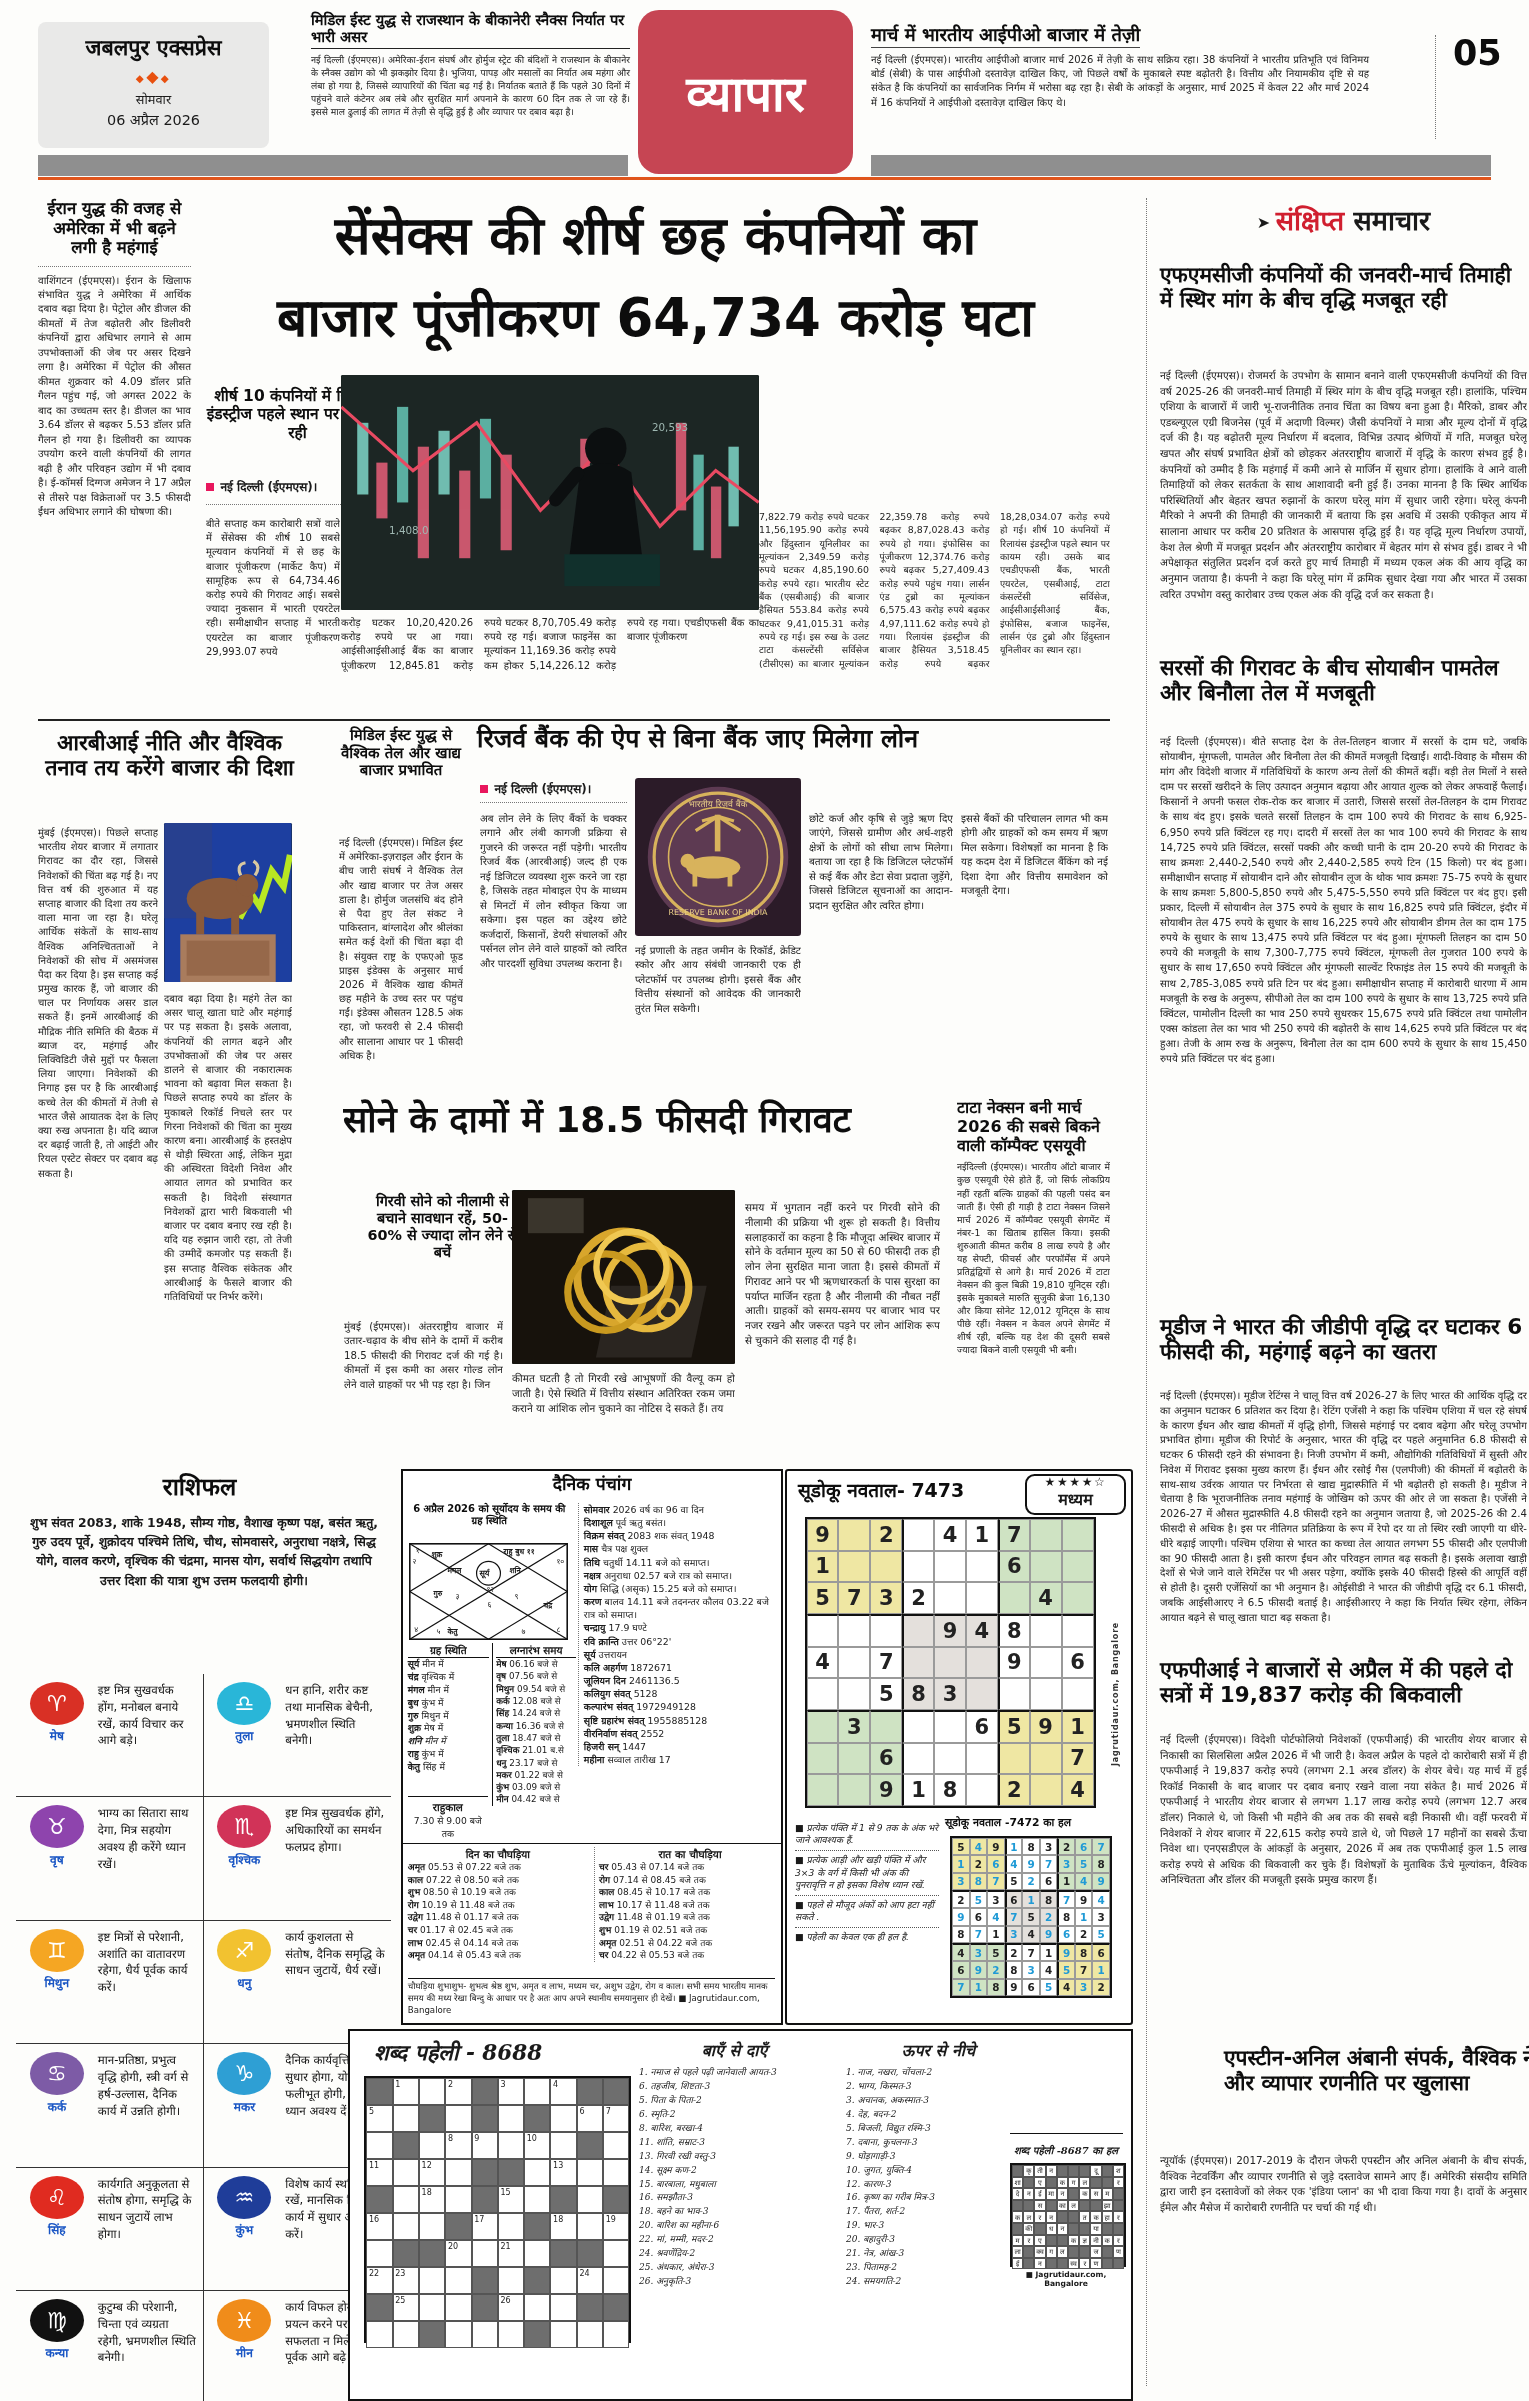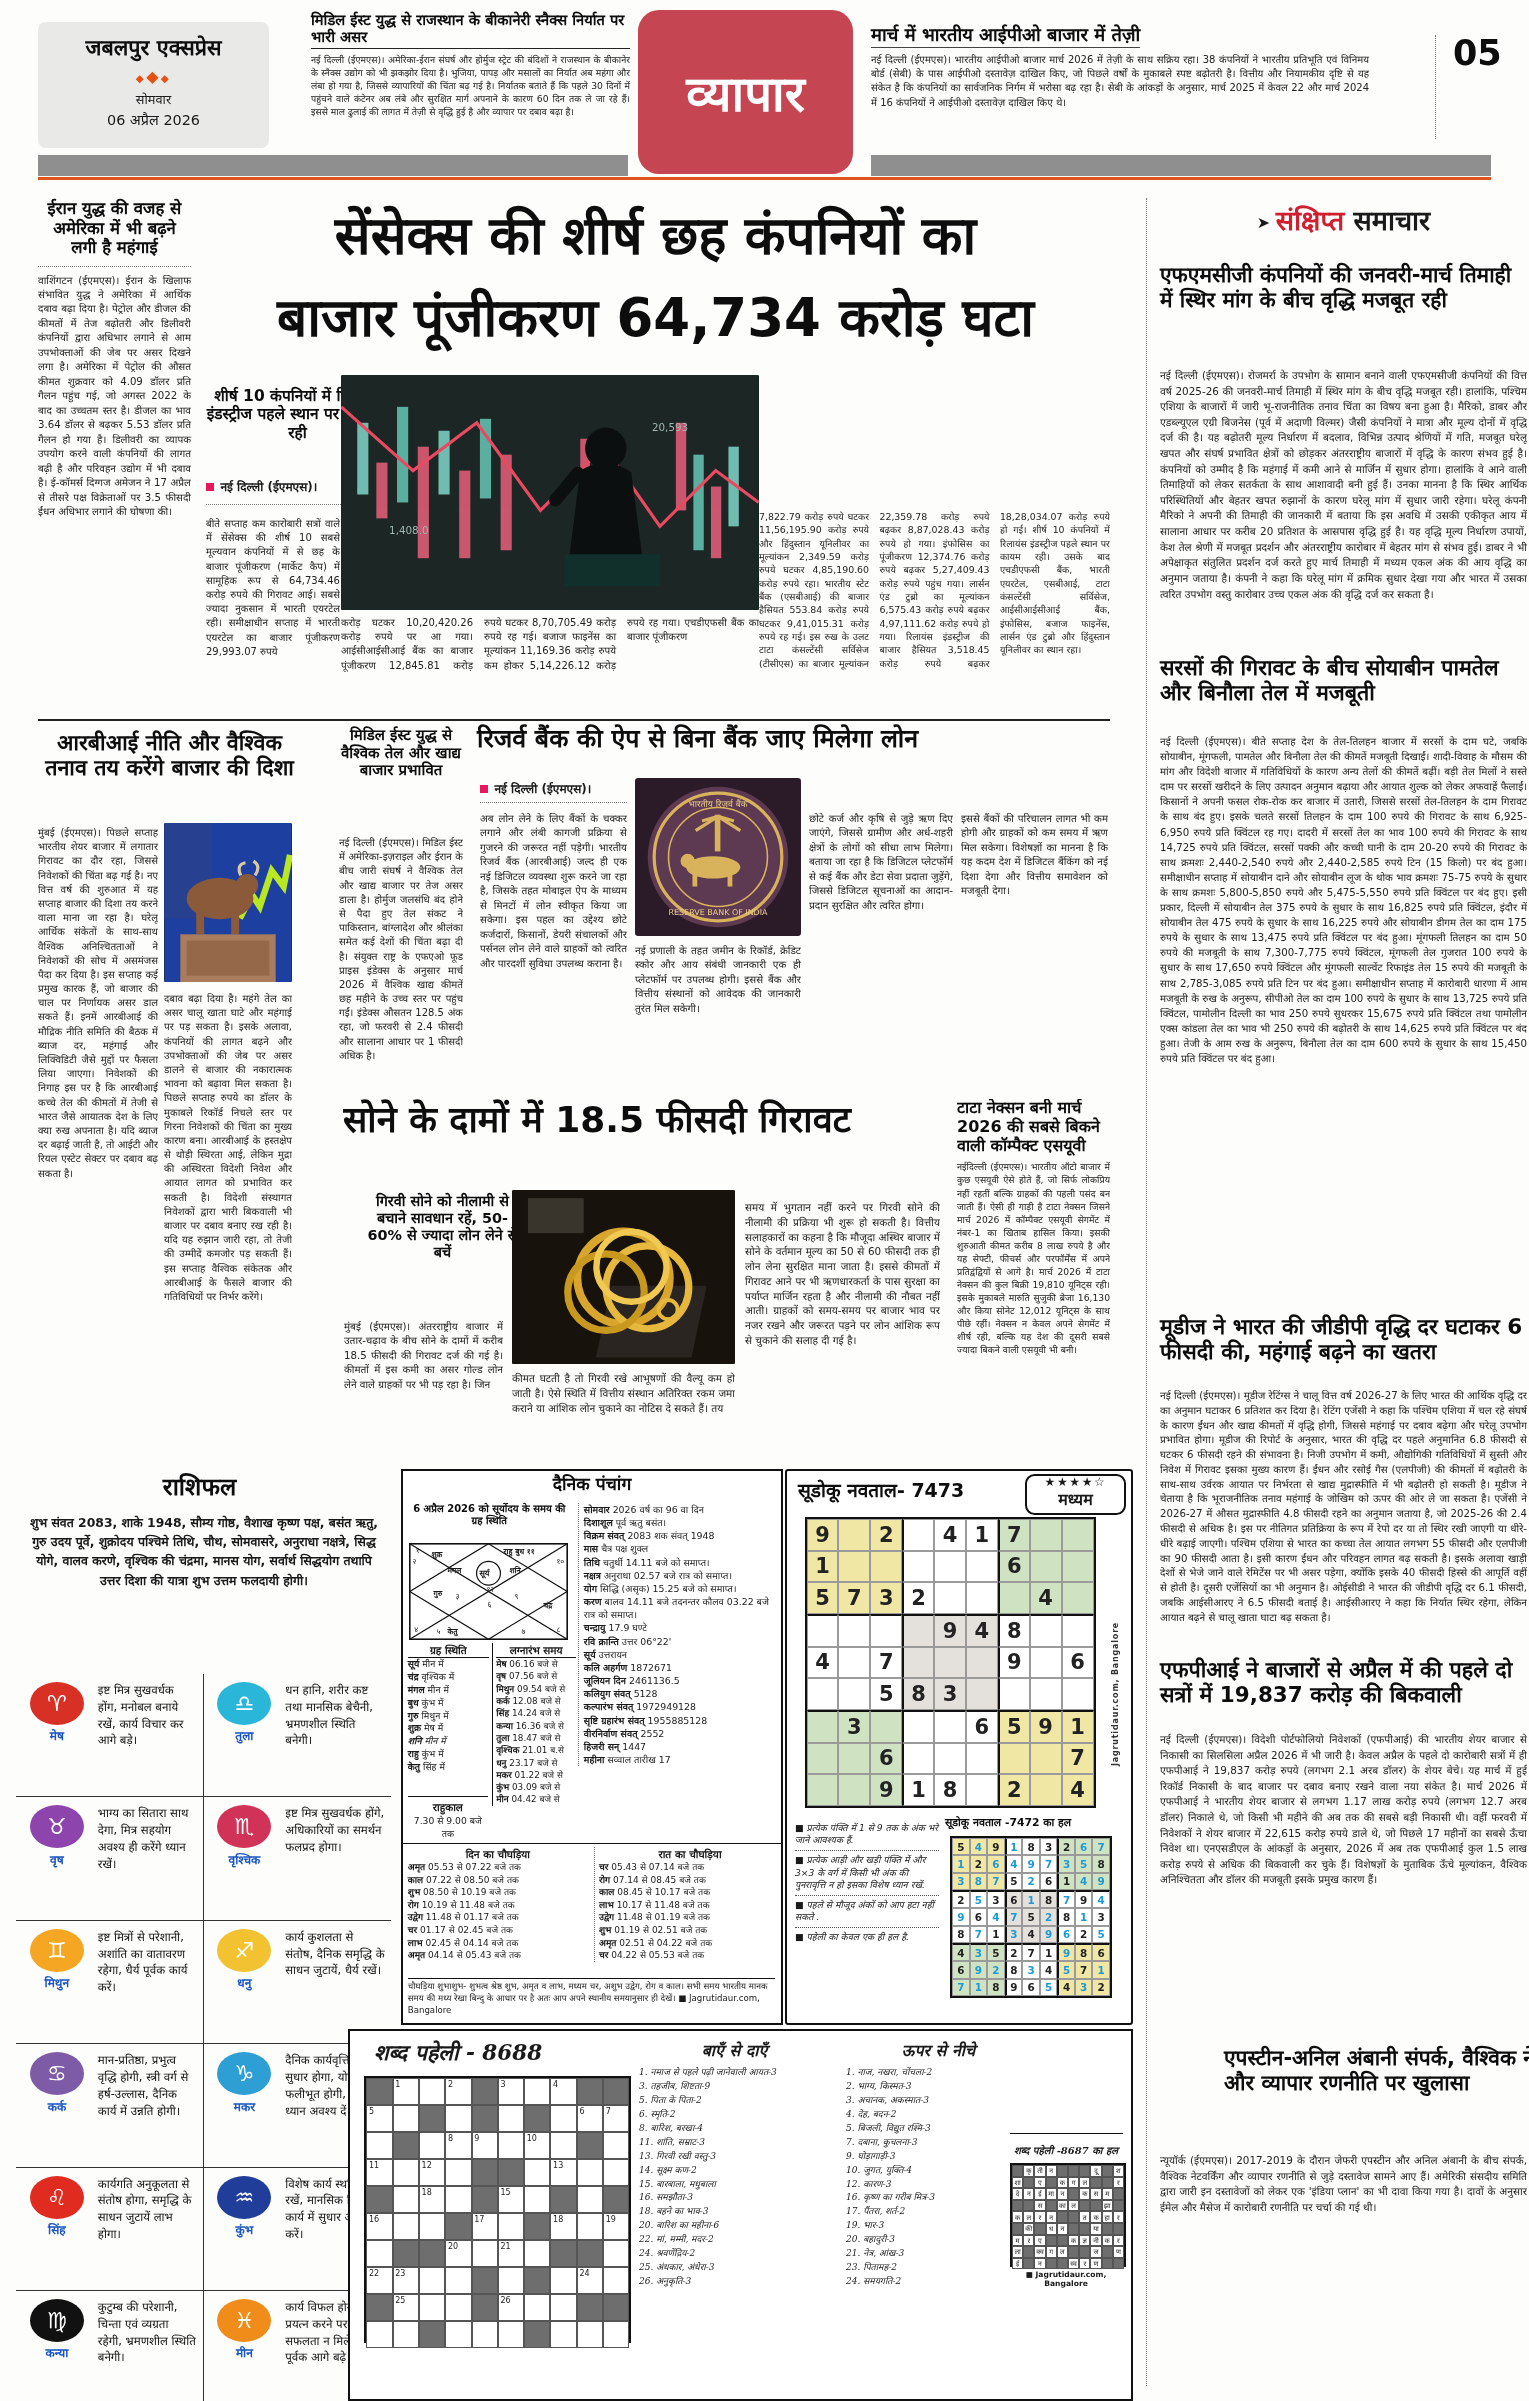--- a/index.html
+++ b/index.html
@@ -763,21 +763,21 @@
         <div class="xc" style="height: 25px;"></div>
         <div class="xc" style="height: 25px;"></div>
         <div class="xc xb" style="height: 25px;"></div>
         <div class="xc" style="height: 25px;"></div>
         <div class="xc" style="height: 25px;"></div>
         <div class="xc" style="height: 25px;"></div>
       </div>
     <div class="abs clue-h" style="left:285px;top:8px;width:199px;">बाएँ से दाएँ</div>
     <div class="abs" style="left:289px;top:35px;width:198px;" id="across-list">
         <div class="clue">1. नमाज से पहले पढ़ी जानेवाली आयत-3</div>
-        <div class="clue">3. तहजीब, शिष्टता-9</div>
+        <div class="clue">6. तहजीब, शिष्टता-3</div>
         <div class="clue">5. पिता के पिता-2</div>
         <div class="clue">6. स्मृति-2</div>
         <div class="clue">8. बारिश, बरखा-4</div>
         <div class="clue">11. शांति, सम्राट-3</div>
         <div class="clue">13. गिरवी रखी वस्तु-3</div>
         <div class="clue">14. सूक्ष्म कण-2</div>
         <div class="clue">15. बारबाला, मधुबाला</div>
         <div class="clue">16. समझौता-3</div>
         <div class="clue">18. बहने का भाव-3</div>
         <div class="clue">20. बारिश का महीना-6</div>

